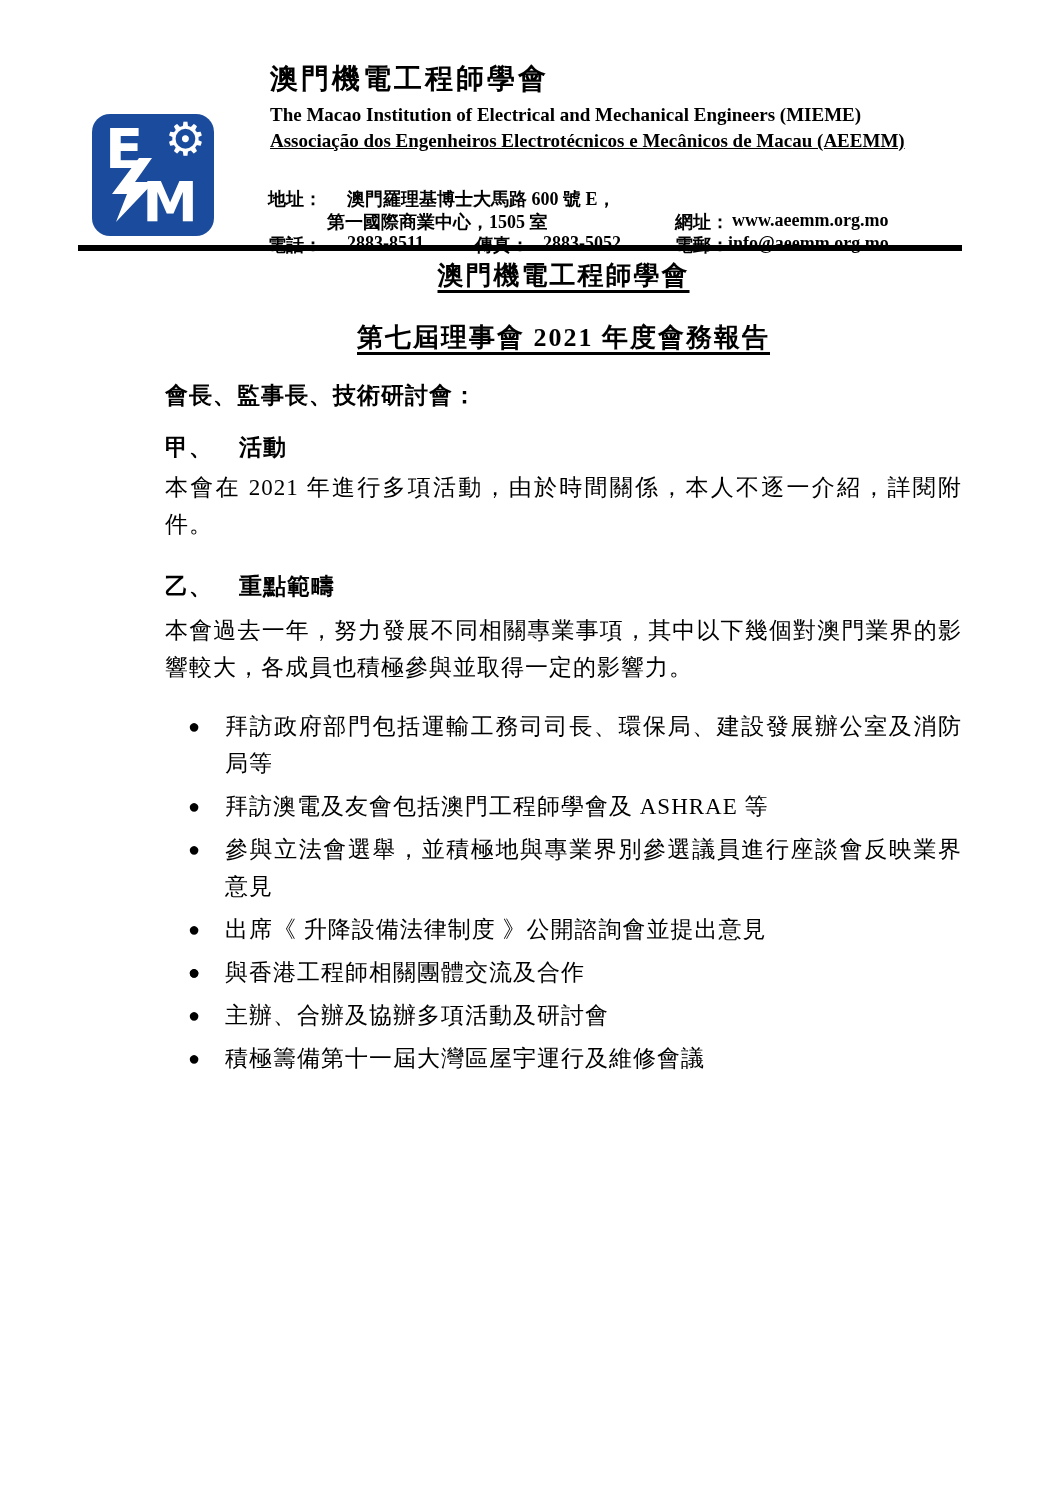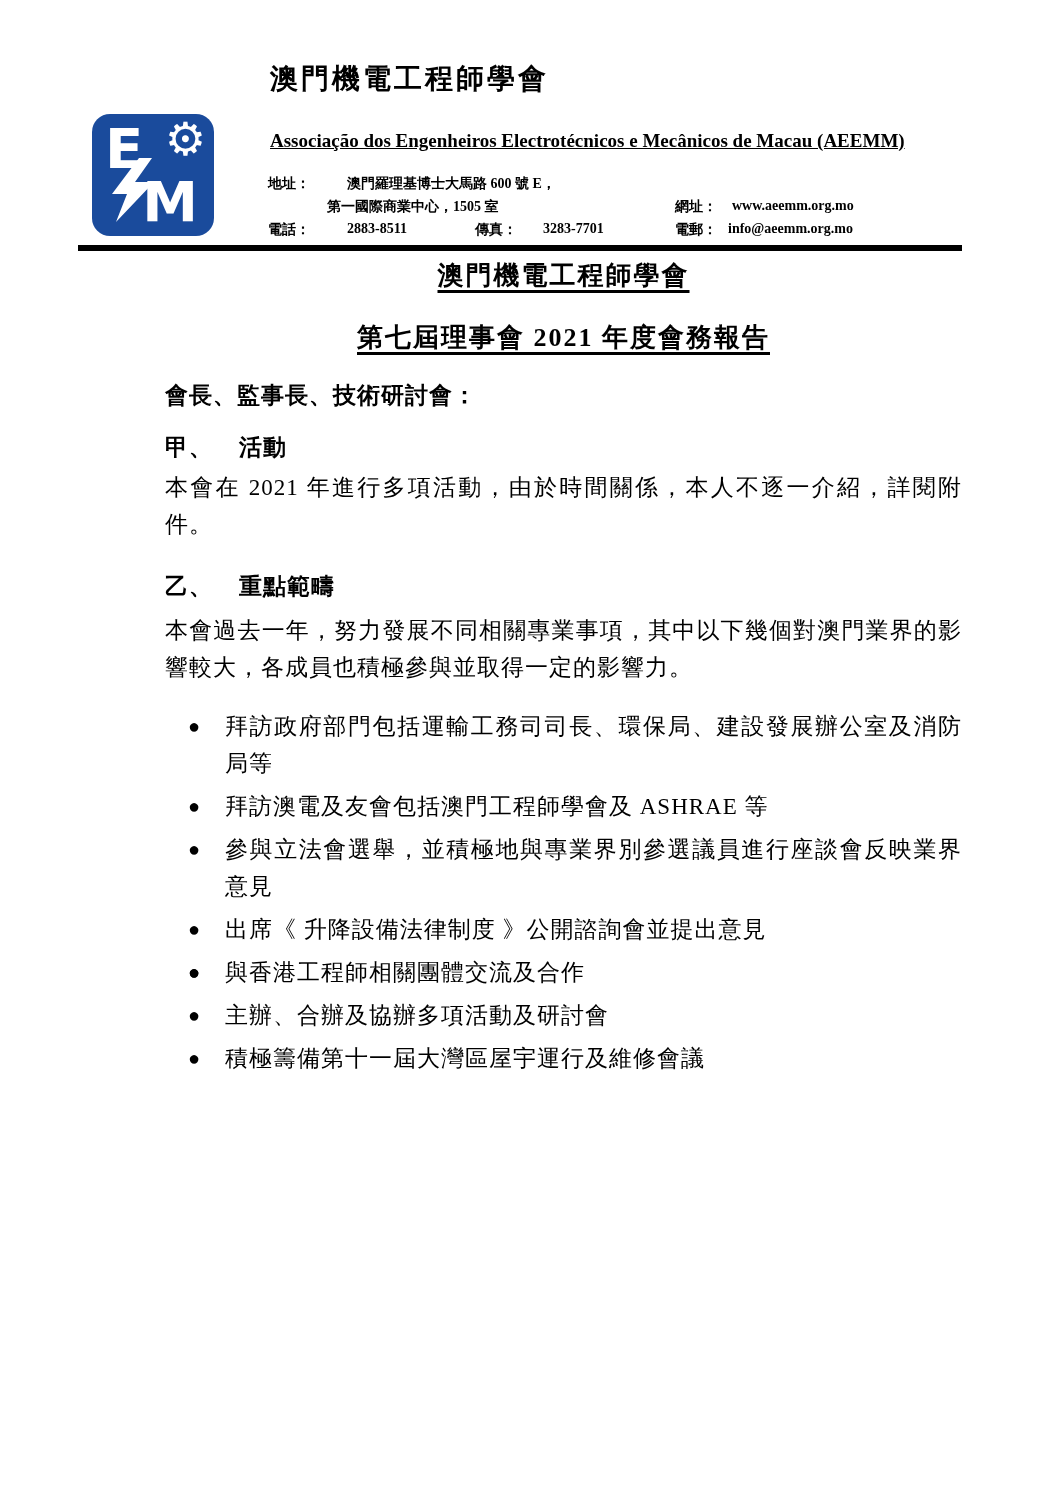--- a/index.html
+++ b/index.html
@@ -43,22 +43,23 @@
   .org-en {
     position: absolute; left: 270px; top: 104px;
     font-size: 19px; font-weight: bold;
   }
   .org-pt {
     position: absolute; left: 270px; top: 130px;
     font-size: 19px; font-weight: bold; text-decoration: underline;
   }
 
   .contact span {
-    position: absolute; font-size: 14px; font-weight: bold;
+    position: absolute; font-size: 18px; font-weight: bold;
     white-space: nowrap;
+    margin-top: 12px;
   }
   .c-addr-label  { left: 268px; top: 175px; }
   .c-addr1       { left: 347px; top: 175px; }
   .c-addr2       { left: 327px; top: 198px; }
   .c-web-label   { left: 675px; top: 198px; }
   .c-web         { left: 732px; top: 198px; }
   .c-tel-label   { left: 268px; top: 221px; }
   .c-tel         { left: 347px; top: 221px; }
   .c-fax-label   { left: 475px; top: 221px; }
   .c-fax         { left: 543px; top: 221px; }
@@ -111,32 +112,33 @@
     <span class="gear">⚙</span>
     <span class="bolt">
       <svg width="42" height="64" viewBox="0 0 42 64">
         <polygon points="27,0 0,36 15,36 4,64 42,24 23,24 40,0" fill="#ffffff"></polygon>
       </svg>
     </span>
     <span class="glyph-m">M</span>
   </div>
 
   <div class="org-zh">澳門機電工程師學會</div>
+  <div class="org-en">The Macao Institution of Electrical and Mechanical Engineers (MIEME)</div>
   <div class="org-pt">Associação dos Engenheiros Electrotécnicos e Mecânicos de Macau (AEEMM)</div>
 
   <div class="contact">
     <span class="c-addr-label">地址：</span>
     <span class="c-addr1">澳門羅理基博士大馬路 600 號 E，</span>
     <span class="c-addr2">第一國際商業中心，1505 室</span>
     <span class="c-web-label">網址：</span>
     <span class="c-web">www.aeemm.org.mo</span>
     <span class="c-tel-label">電話：</span>
     <span class="c-tel">2883-8511</span>
     <span class="c-fax-label">傳真：</span>
-    <span class="c-fax">3283-7701</span>
+    <span class="c-fax">2883-5052</span>
     <span class="c-mail-label">電郵：</span>
     <span class="c-mail">info@aeemm.org.mo</span>
   </div>
 
   <div class="rule"></div>
 
   <div class="main">
     <div class="doc-title">澳門機電工程師學會</div>
     <div class="doc-title doc-subtitle">第七屆理事會 2021 年度會務報告</div>
 

